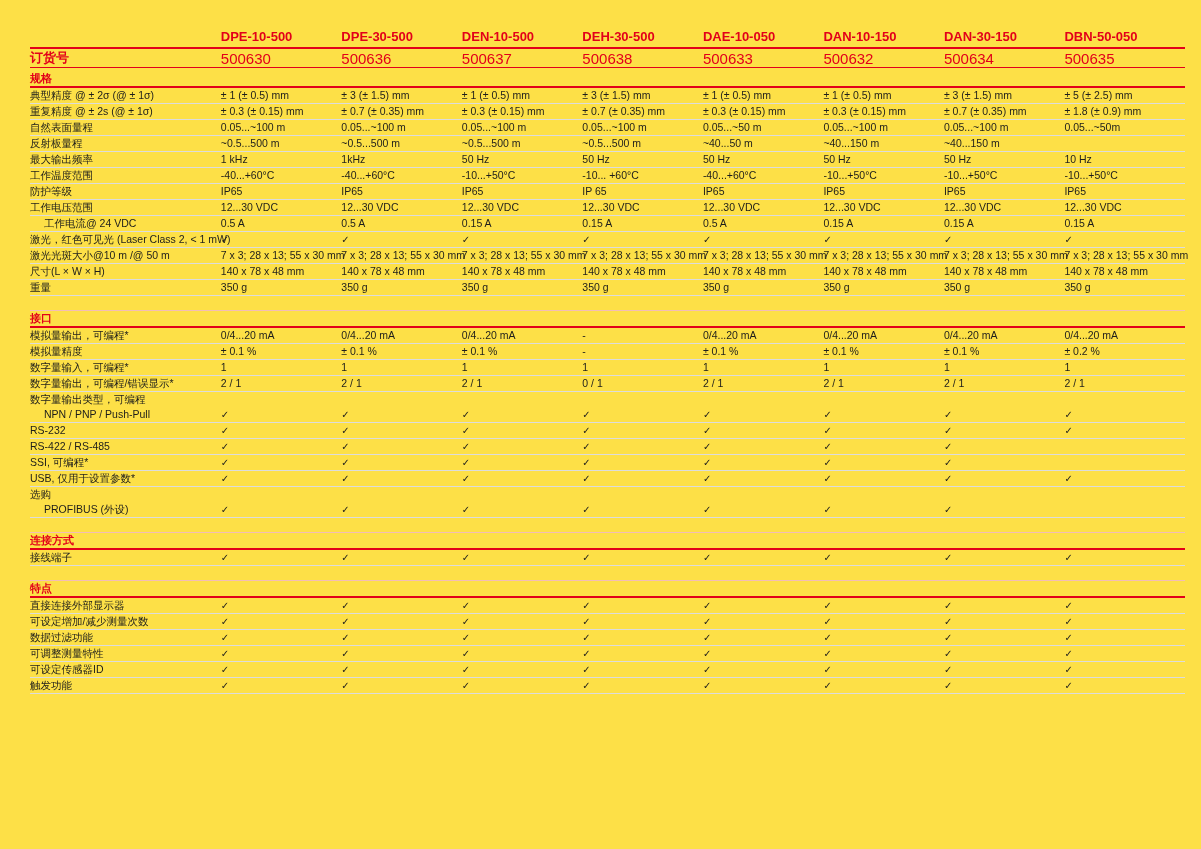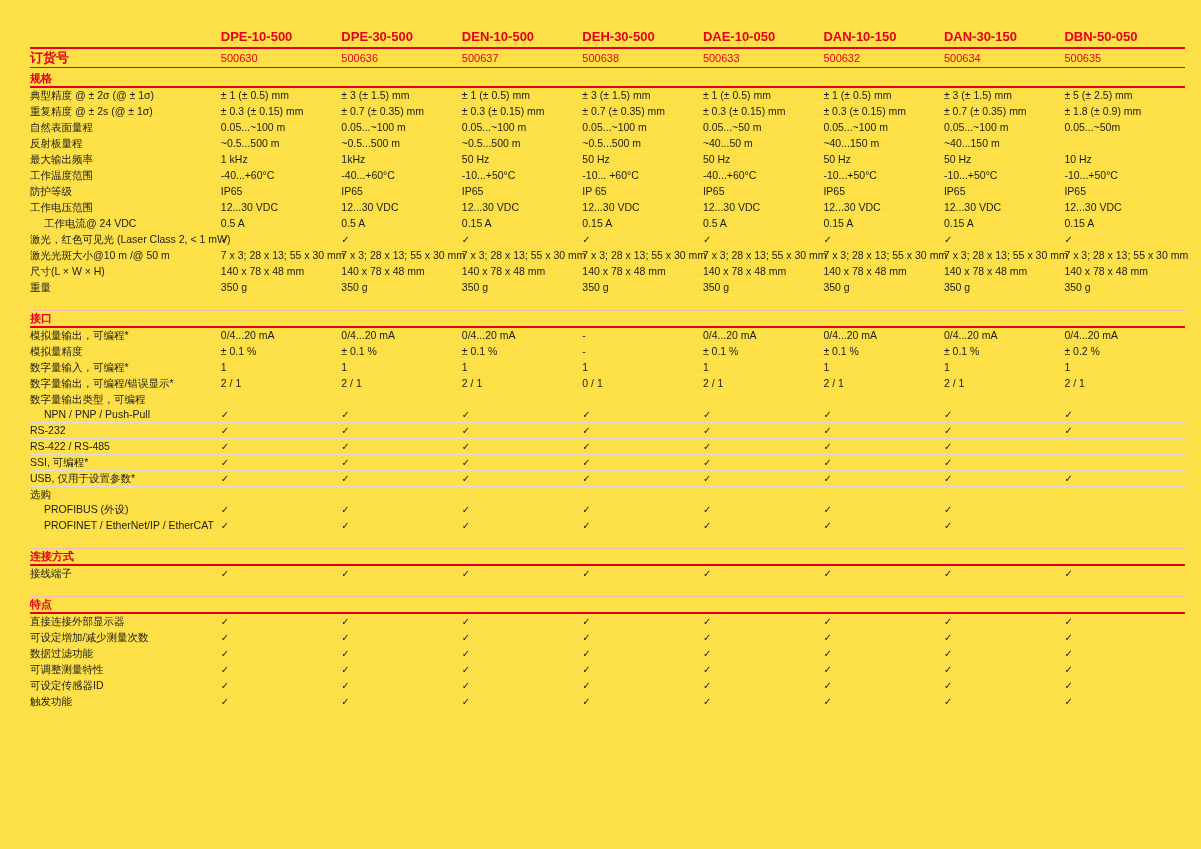--- a/index.html
+++ b/index.html
@@ -19,21 +19,21 @@
   col.label-col{width:190px;}
   col.data-col{width:120px;}
   td{padding:0;vertical-align:middle;white-space:nowrap;}
   tr.product-row td{
     border-bottom:2px solid var(--red);
     color:var(--red);font-weight:bold;font-size:13px;
     height:20px;vertical-align:bottom;padding-bottom:3px;
   }
   tr.order-row td{
     border-bottom:1px solid var(--red);
-    color:var(--red);font-size:11px;height:15px;
+    color:var(--red);font-size:15px;height:15px;
   }
   tr.order-row td.label-cell{font-weight:bold;font-size:13px;}
   tr.gap td{height:14px;border:none;}
   tr.gap.small td{height:3px;}
   tr.section-title-row td{
     border-top:1px solid var(--pink-line);
     border-bottom:2px solid var(--red);
     color:var(--red);font-weight:bold;font-size:11px;height:15px;
   }
   tr.section-title-row.first td{border-top:none;margin-top:46px;}
@@ -366,31 +366,20 @@
           <td class="label-cell indent">PROFIBUS (外设)</td>
           <td class="value-cell check">✓</td>
           <td class="value-cell check">✓</td>
           <td class="value-cell check">✓</td>
           <td class="value-cell check">✓</td>
           <td class="value-cell check">✓</td>
           <td class="value-cell check">✓</td>
           <td class="value-cell check">✓</td>
           <td class="value-cell"></td>
         </tr>
-        <tr class="data-row">
-          <td class="label-cell indent">PROFINET / EtherNet/IP / EtherCAT</td>
-          <td class="value-cell check">✓</td>
-          <td class="value-cell check">✓</td>
-          <td class="value-cell check">✓</td>
-          <td class="value-cell check">✓</td>
-          <td class="value-cell check">✓</td>
-          <td class="value-cell check">✓</td>
-          <td class="value-cell check">✓</td>
-          <td class="value-cell"></td>
-        </tr>
         <tr class="gap">
           <td colspan="9"></td>
         </tr>
         <tr class="section-title-row">
           <td class="label-cell" colspan="9">连接方式</td>
         </tr>
         <tr class="data-row">
           <td class="label-cell">接线端子</td>
           <td class="value-cell check">✓</td>
           <td class="value-cell check">✓</td>

